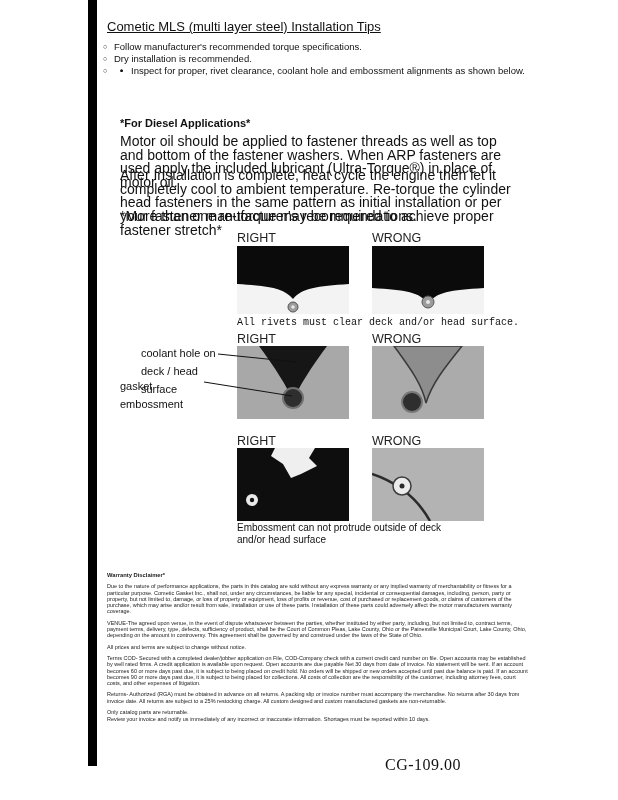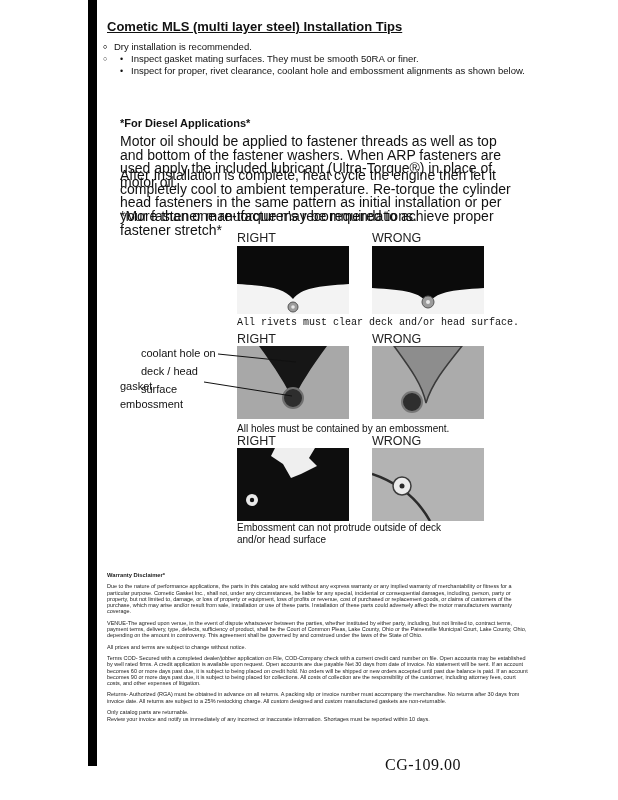--- a/index.html
+++ b/index.html
@@ -2,21 +2,21 @@
 <html><head>
 <meta charset="utf-8">
 <style>
   html,body{margin:0;padding:0;background:#ffffff;}
   .page{
     position:relative;width:618px;height:800px;background:#ffffff;
     font-family:"Liberation Sans",sans-serif;color:#111;overflow:hidden;
   }
   .abs{position:absolute;}
   .edge-bar{left:88px;top:0;width:9px;height:766px;background:#000;}
-  .title{left:107px;top:19px;font-size:13px;font-weight:bold;text-decoration:underline;white-space:nowrap;}
+  .title{left:107px;top:19px;font-size:13px;font-weight:normal;text-decoration:underline;white-space:nowrap;}
   .bullets{left:103px;top:41px;width:440px;font-size:9.5px;line-height:12px;}
   .bullets .li{position:relative;padding-left:11px;}
   .bullets .marker{position:absolute;left:0;top:0;font-size:7px;line-height:12px;}
   .bullets .sub{margin-left:17px;}
   .bullets .sub .marker{font-size:9px;}
   .h2{left:120px;top:117px;font-size:11px;font-weight:bold;}
   .para{font-size:14px;line-height:13.5px;}
   .p1{left:120px;top:135px;width:396px;}
   .p2{left:120px;top:169px;width:406px;}
   .pnote{left:120px;top:210px;width:420px;}
@@ -35,31 +35,31 @@
 
 <div class="page">
 
   <div class="abs edge-bar"></div>
 
   <div class="abs title">Cometic MLS (multi layer steel) Installation Tips</div>
 
   <div class="abs bullets">
     <div class="li">
       <span class="marker">○</span>
+      <span>Follow manufacturer's recommended torque specifications.</span>
     </div>
     <div class="li">
       <span class="marker">○</span>
       <span>Dry installation is recommended.</span>
     </div>
     <div class="li">
       <span class="marker">○</span>
     </div>
     <div class="li sub">
       <span class="marker">•</span>
-      <span>Inspect gasket mating surfaces.  They must be smooth 50RA or finer.</span>
     </div>
     <div class="li sub">
       <span class="marker">•</span>
       <span>Inspect for proper, rivet clearance, coolant hole and embossment alignments as shown below.</span>
     </div>
   </div>
 
   <div class="abs h2">*For Diesel Applications*</div>
 
   <div class="abs para p1">Motor oil should be applied to fastener threads as well as top and bottom of the fastener washers. When ARP fasteners are used apply the included lubricant (Ultra-Torque®) in place of motor oil.</div>
@@ -98,21 +98,20 @@
     <rect width="112" height="73" fill="#ababab"></rect>
     <path d="M22,0 C38,22 50,38 54,57 C60,37 74,20 90,0 Z" fill="#8d8d8d" stroke="#3a3a3a" stroke-width="1.5"></path>
     <circle cx="40" cy="56" r="10" fill="#2e2e2e" stroke="#777" stroke-width="2"></circle>
   </svg>
 
   <svg class="abs" style="left:196px;top:348px;" width="110" height="55" viewBox="0 0 110 55">
     <line x1="22" y1="6" x2="100" y2="14" stroke="#111" stroke-width="1"></line>
     <line x1="8" y1="34" x2="96" y2="48" stroke="#111" stroke-width="1"></line>
   </svg>
 
-  <div class="abs caption" style="left:237px;top:423px;">All holes must be contained by an embossment.</div>
 
   <div class="abs dlabel" style="left:237px;top:434px;">RIGHT</div>
   <div class="abs dlabel" style="left:372px;top:434px;">WRONG</div>
 
   <svg class="abs panel" style="left:237px;top:448px;" width="112" height="73" viewBox="0 0 112 73">
     <rect width="112" height="73" fill="#0e0e0e"></rect>
     <path d="M38,0 L78,0 L72,10 L80,18 L64,26 L54,30 L46,16 L34,8 Z" fill="#efefef"></path>
     <circle cx="15" cy="52" r="6" fill="#e9e9e9"></circle>
     <circle cx="15" cy="52" r="2.2" fill="#111"></circle>
   </svg>

